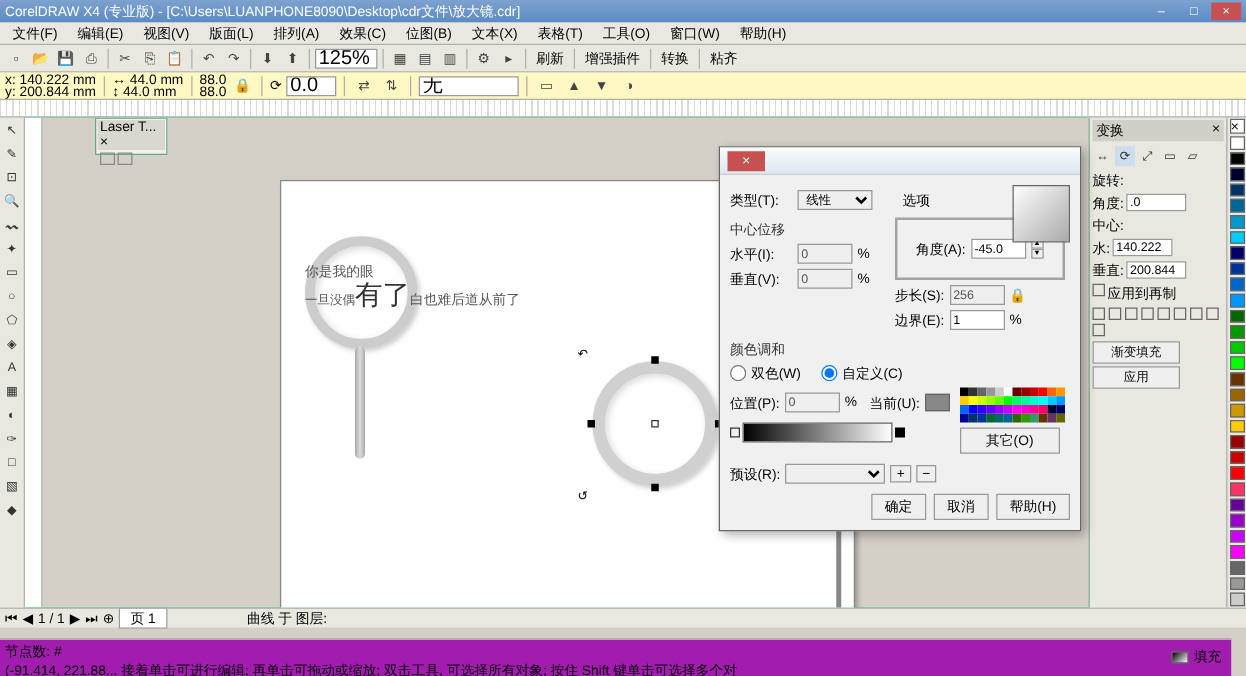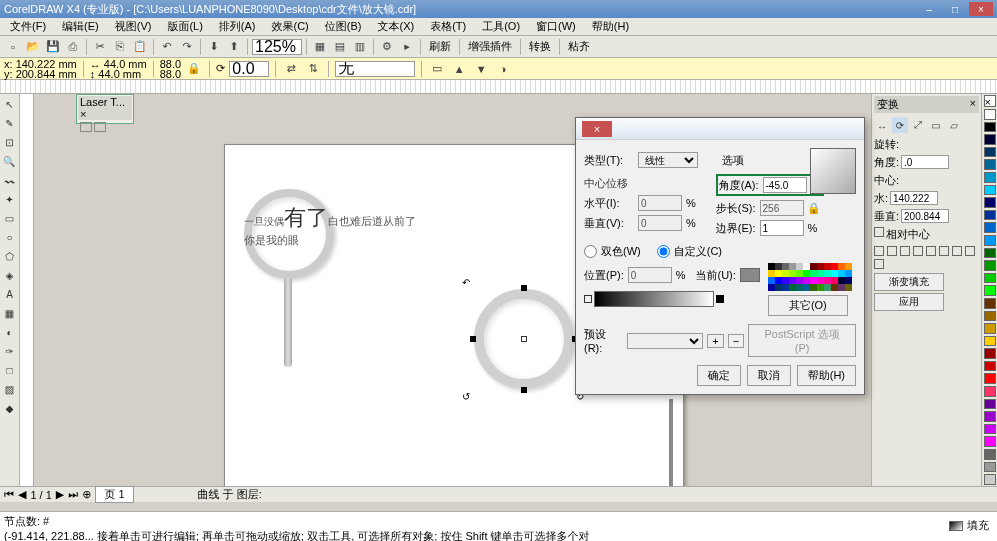--- a/index.html
+++ b/index.html
@@ -75,31 +75,31 @@
 .dialog { position: absolute; left: 575px; top: 117px; width: 290px; background: #f0f0f0; border: 1px solid #666; box-shadow: 3px 3px 8px rgba(0,0,0,.3); }
 .dlg-title { height: 22px; background: linear-gradient(#fbfcfd, #dce6f2); display: flex; align-items: center; padding: 0 6px; border-bottom: 1px solid #ccc; }
 .dlg-title span:first-child { flex: 1; font-size: 11px; }
 .dlg-close { width: 30px; height: 16px; background: #c75050; color: #fff; display: flex; align-items: center; justify-content: center; font-size: 11px; }
 .dlg-body { padding: 8px; font-size: 11px; }
 .dlg-row { display: flex; align-items: center; gap: 4px; margin: 4px 0; }
 .dlg-label { width: 50px; }
 .dlg-input { width: 44px; height: 16px; border: 1px solid #999; font-size: 10px; padding: 0 2px; }
 .dlg-spinner { width: 10px; height: 16px; display: flex; flex-direction: column; }
 .dlg-spinner div { flex: 1; border: 1px solid #999; font-size: 6px; text-align: center; line-height: 6px; background: #efefef; }
-.red-box { border: 2px solid #15803d; padding: 1px; }
+.red-box { border: 2px solid #a3a3a3; padding: 15px; }
 .dlg-preview { position: absolute; right: 8px; top: 30px; width: 46px; height: 46px; background: linear-gradient(135deg,#fff,#aaa); border: 1px solid #666; }
 .color-grid { display: grid; grid-template-columns: repeat(12, 7px); gap: 0; }
 .cg { width: 7px; height: 7px; }
 .grad-bar { width: 120px; height: 16px; background: linear-gradient(90deg,#000,#fff); border: 1px solid #666; margin: 4px 0; }
 .dlg-btn { border: 1px solid #999; background: #efefef; padding: 2px 10px; font-size: 11px; }
 .dlg-buttons { display: flex; gap: 6px; justify-content: flex-end; margin-top: 8px; }
 .fieldset-label { color: #333; margin-top: 4px; }
 
 
-.statusbar { position: absolute; left: 0; right: 0; bottom: 0; height: 30px; background: #ffffff; border-top: 1px solid #b0b0a8; font-size: 10px; padding: 2px 4px; }
+.statusbar { position: absolute; left: 0; right: 12px; bottom: 0; height: 30px; background: #a21caf; border-top: 1px solid #b0b0a8; font-size: 10px; padding: 2px 4px; }
 .pager { height: 16px; background: #e8e8e0; display: flex; align-items: center; border-top: 1px solid #aaa; font-size: 10px; padding: 0 4px; gap: 4px; }
 </style>
 </head>
 <body>
 
 <div class="titlebar">
   <span class="title">CorelDRAW X4 (专业版) - [C:\Users\LUANPHONE8090\Desktop\cdr文件\放大镜.cdr]</span>
   <div class="win-btns">
     <div class="win-btn">–</div>
     <div class="win-btn">□</div>
@@ -223,22 +223,22 @@
           </div>
       </div>
 
       <div class="page"></div>
 
       <div class="mag1">
         <div class="lens"></div>
         <div class="handle"></div>
       </div>
       <div class="mag-text">
+        <div><span>你是我的眼</span></div>
         <div><span style="font-size:10px">一旦没偶</span><span class="big">有了</span><span>白也难后道从前了</span></div>
-        <div><span>你是我的眼</span></div>
       </div>
 
       <div class="mag2">
         <div class="lens"></div>
         <div class="center-dot"></div>
         <div class="sel-handle" style="left:-4px;top:47px"></div>
         <div class="sel-handle" style="right:-4px;top:47px"></div>
         <div class="sel-handle" style="left:47px;top:-4px"></div>
         <div class="sel-handle" style="left:47px;bottom:-4px"></div>
         <div class="sel-rot" style="left:-12px;top:-12px">↶</div>
@@ -271,21 +271,21 @@
     <div class="docker-row">
         <span>水:</span>
         <input class="docker-input" value="140.222" style="">
       </div>
     <div class="docker-row">
         <span>垂直:</span>
         <input class="docker-input" value="200.844" style="">
       </div>
     <div class="docker-row">
         <span class="chk"></span>
-        <span>相对中心</span>
+        <span>应用到再制</span>
       </div>
     <div class="small-squares" style="margin:4px 0">
       <span class="sq"></span>
         <span class="sq"></span>
         <span class="sq"></span>
       <span class="sq"></span>
         <span class="sq"></span>
         <span class="sq"></span>
       <span class="sq"></span>
         <span class="sq"></span>
@@ -392,20 +392,21 @@
           <span>🔒</span>
         </div>
         <div class="dlg-row">
           <span>边界(E):</span>
           <input class="dlg-input" value="1" style="">
           <span>%</span>
         </div>
       </div>
     </div>
 
+    <div class="fieldset-label">颜色调和</div>
     <div class="dlg-row">
       <input type="radio" style="">
         <span>双色(W)</span>
       <input type="radio" checked="" style="margin-left: 12px;">
         <span>自定义(C)</span>
     </div>
 
     <div style="display:flex;gap:8px;align-items:flex-start">
       <div>
         <div class="dlg-row">
@@ -474,21 +475,20 @@
           </div>
         <button class="dlg-btn" style="margin-top:4px;width:80px">其它(O)</button>
       </div>
     </div>
 
     <div class="dlg-row" style="margin-top:8px">
       <span>预设(R):</span>
       <select class="dlg-input" style="width:80px"></select>
       <button class="dlg-btn" style="padding:0 4px">+</button>
       <button class="dlg-btn" style="padding:0 4px">−</button>
-      <button class="dlg-btn" disabled="" style="margin-left:auto;color:#999">PostScript 选项(P)</button>
     </div>
 
     <div class="dlg-buttons">
       <button class="dlg-btn">确定</button>
       <button class="dlg-btn">取消</button>
       <button class="dlg-btn">帮助(H)</button>
     </div>
   </div>
 </div>
 

